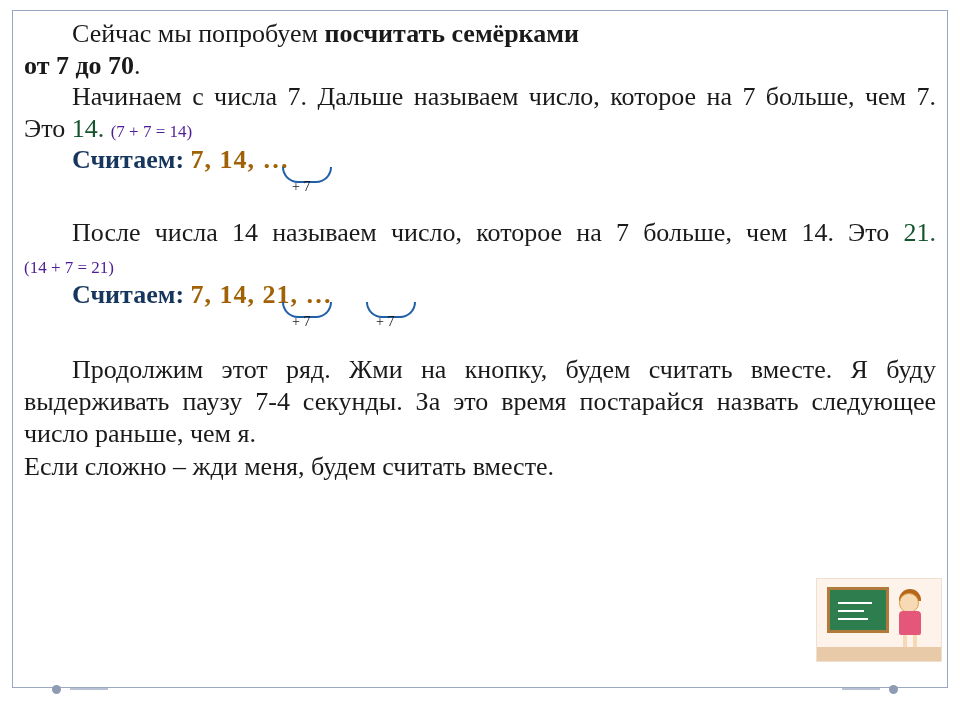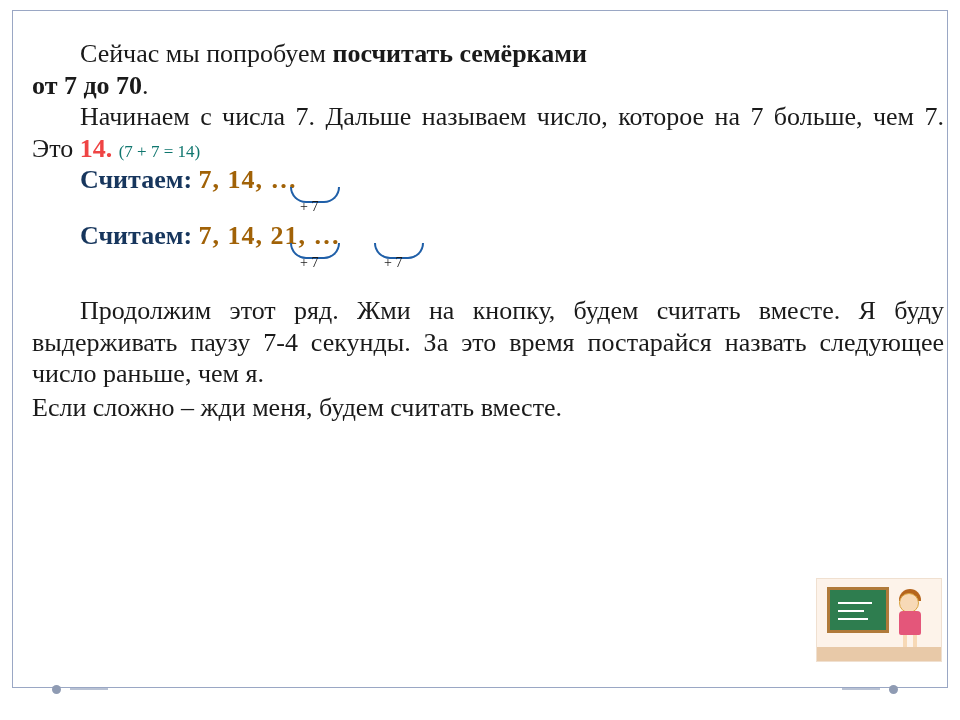--- a/index.html
+++ b/index.html
@@ -26,42 +26,41 @@
     left: 12px;
     top: 10px;
     right: 12px;
     bottom: 32px;
     border: 1px solid #9aa7c4;
     box-sizing: border-box;
     pointer-events: none;
   }
   #content {
     position: absolute;
-    left: 32px;
+    left: 24px;
     top: 18px;
     width: 912px;
     height: 660px;
     box-sizing: border-box;
-    margin-top: 20px;
   }
   p.para {
     margin: 0 0 0 0;
     color: #1a1a1a;
     font-size: 26px;
     line-height: 1.22;
     text-align: justify;
     text-indent: 48px;
     font-family: "Liberation Serif", serif;
   }
   .blk { margin-bottom: 14px; }
   .b { font-weight: bold; }
-  .blue { color: #ef4444; font-weight: bold; }
+  .blue { color: #14532d; font-weight: normal; }
   .small-expr {
     font-size: 17px;
-    color: #0f766e;
+    color: #4c1d95;
     font-family: "Liberation Serif", serif;
     white-space: nowrap;
   }
   
   .count-line {
     position: relative;
     text-indent: 48px;
     font-size: 26px;
     color: #17365d;
     font-weight: bold;
@@ -202,20 +201,24 @@
 
     <div class="count-line">
       <span>Считаем:</span>
       <span class="count-nums">7,  14,  …</span>
       <div class="arc-row">
         <div class="arc" style="left:258px;"></div>
         <div class="arc-lbl" style="left:268px;">+ 7</div>
       </div>
     </div>
 
+    <p class="para blk" style="margin-top:16px;">
+      <span>После числа 14 называем число, которое на 7 больше, чем 14. Это </span><span class="blue">21.</span>
+      <span class="small-expr">(14 + 7 = 21)</span>
+    </p>
 
     <div class="count-line">
       <span>Считаем:</span>
       <span class="count-nums">7,  14,  21,  …</span>
       <div class="arc-row">
         <div class="arc" style="left:258px;"></div>
         <div class="arc-lbl" style="left:268px;">+ 7</div>
         <div class="arc" style="left:342px;"></div>
         <div class="arc-lbl" style="left:352px;">+ 7</div>
       </div>

